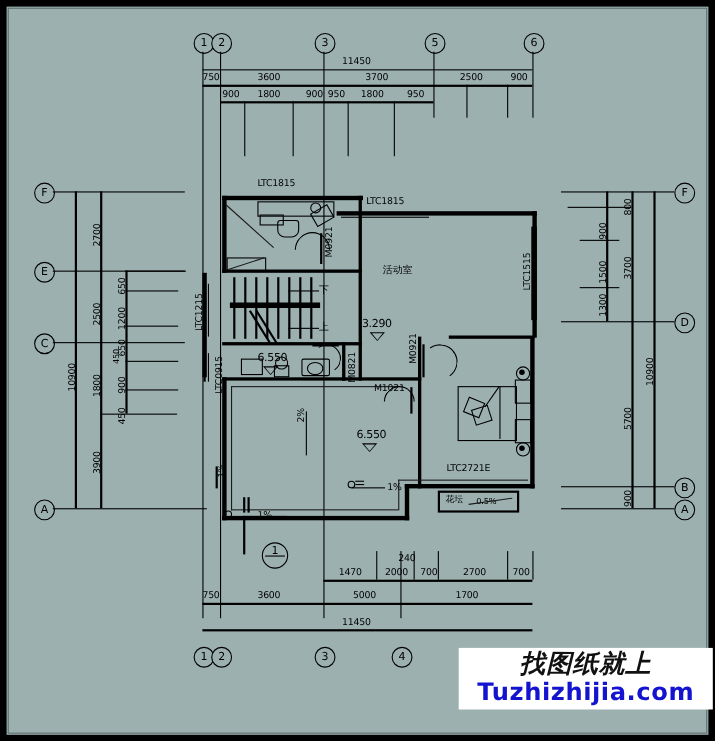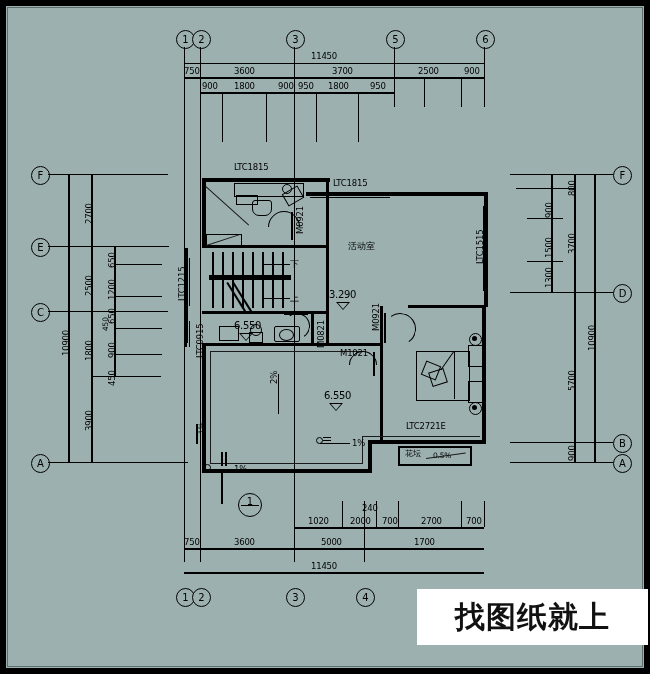--- a/index.html
+++ b/index.html
@@ -44,22 +44,22 @@
   
   .tri{position:absolute;width:0;height:0;border-left:7px solid transparent;
        border-right:7px solid transparent;border-top:8px solid #000;}
   .trii{position:absolute;width:0;height:0;border-left:5px solid transparent;
        border-right:5px solid transparent;border-top:6px solid #9db0b0;
        left:-5px;top:-8px;}
 
   
   #wm{position:absolute;background:#fff;display:flex;flex-direction:column;
       align-items:center;justify-content:center;}
-  #wm .l1{font-size:30px;font-weight:bold;color:#111;letter-spacing:1px;
-          font-family:"DejaVu Sans",sans-serif;line-height:1;}
+  #wm .l1{font-size:23px;font-weight:bold;color:#111;letter-spacing:1px;
+          font-family:"DejaVu Sans",sans-serif;line-height:1;font-style:italic;}
   #wm .l2{font-size:22px;font-weight:bold;color:#1414d0;letter-spacing:.5px;
           font-family:"DejaVu Sans",sans-serif;line-height:1;margin-top:3px;}
 
   #title{position:absolute;font-size:21px;color:#000;font-weight:bold;
          font-family:"DejaVu Sans",sans-serif;letter-spacing:3px;
          border-bottom:2.5px solid #000;padding-bottom:2px;}
 
   
   .fr{position:absolute;border:1px solid #000;background:transparent;}
   .circ{position:absolute;border:1px solid #000;border-radius:50%;}
@@ -168,21 +168,21 @@
   <div class="t dimv" style="left:562px;top:190px;">800</div>
   <div class="t dimv" style="left:539px;top:212px;">900</div>
   <div class="t dimv" style="left:539px;top:252px;">1500</div>
   <div class="t dimv" style="left:539px;top:282px;">1300</div>
 
   <div class="h" style="left:510px;top:182px;width:58px;"></div>
   <div class="h" style="left:521px;top:212px;width:36px;"></div>
   <div class="h" style="left:521px;top:255px;width:36px;"></div>
 
   <div class="h2" style="left:288px;top:521px;width:190px;"></div>
-  <div class="t dim" style="left:302px;top:511px;">1020</div>
+  <div class="t dim" style="left:302px;top:511px;">1470</div>
   <div class="t dim" style="left:344px;top:511px;">2000</div>
   <div class="t dim" style="left:356px;top:498px;">240</div>
   <div class="t dim" style="left:376px;top:511px;">700</div>
   <div class="t dim" style="left:415px;top:511px;">2700</div>
   <div class="t dim" style="left:460px;top:511px;">700</div>
 
   <div class="v" style="left:336px;top:495px;height:26px;"></div>
   <div class="v" style="left:370px;top:495px;height:26px;"></div>
   <div class="v" style="left:392px;top:495px;height:26px;"></div>
   <div class="v" style="left:455px;top:495px;height:26px;"></div>
@@ -363,16 +363,17 @@
   <div class="circ" style="left:310px;top:431px;width:5px;height:5px;"></div>
   <div class="h" style="left:317px;top:431px;width:8px;"></div>
   <div class="h" style="left:317px;top:434px;width:8px;"></div>
 
   <div class="v2" style="left:215px;top:446px;height:14px;"></div>
   <div class="v2" style="left:219px;top:446px;height:14px;"></div>
   <div class="v2" style="left:190px;top:418px;height:20px;"></div>
 
   <div id="wm" style="left:411px;top:583px;width:231px;height:56px;">
     <div class="l1">找图纸就上</div>
+    <div class="l2">Tuzhizhijia.com</div>
   </div>
 
 
 </div>
 
 </body></html>

